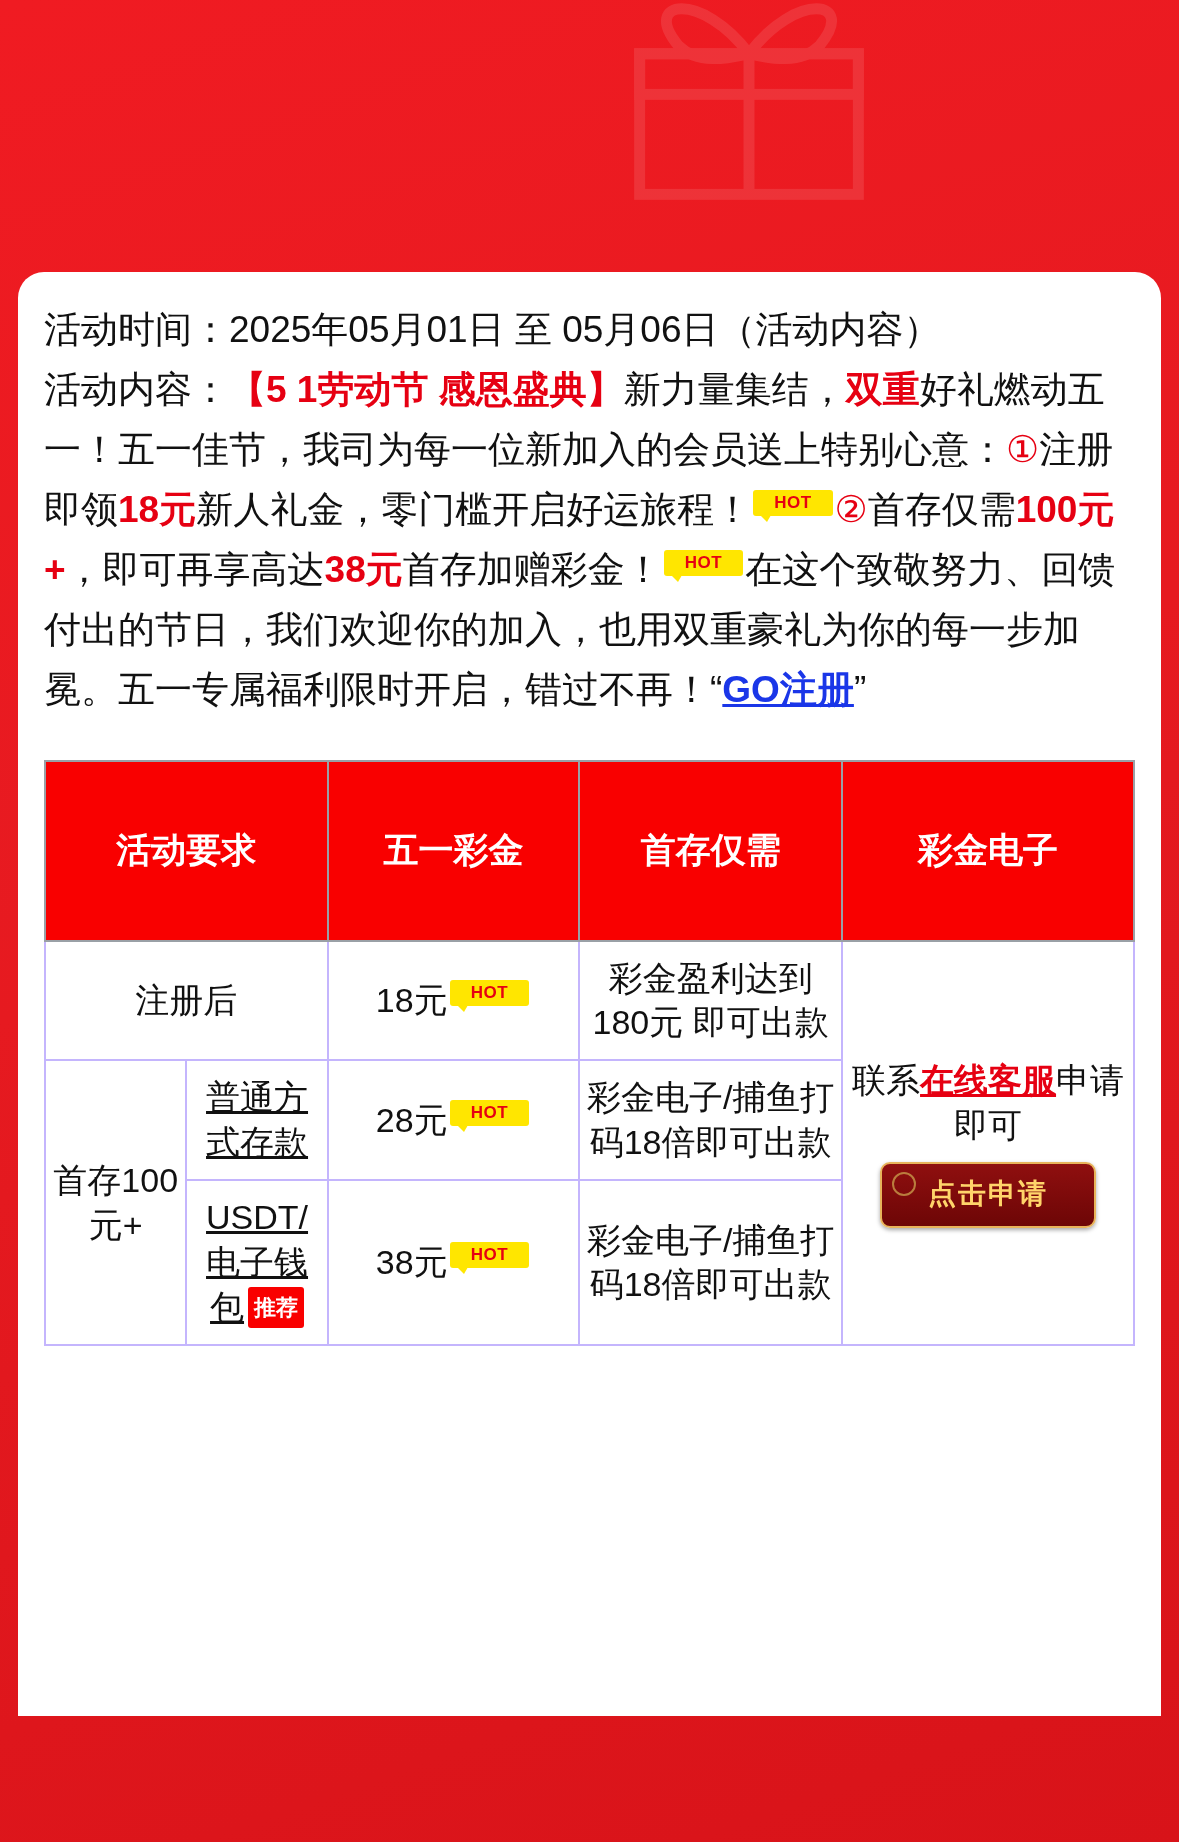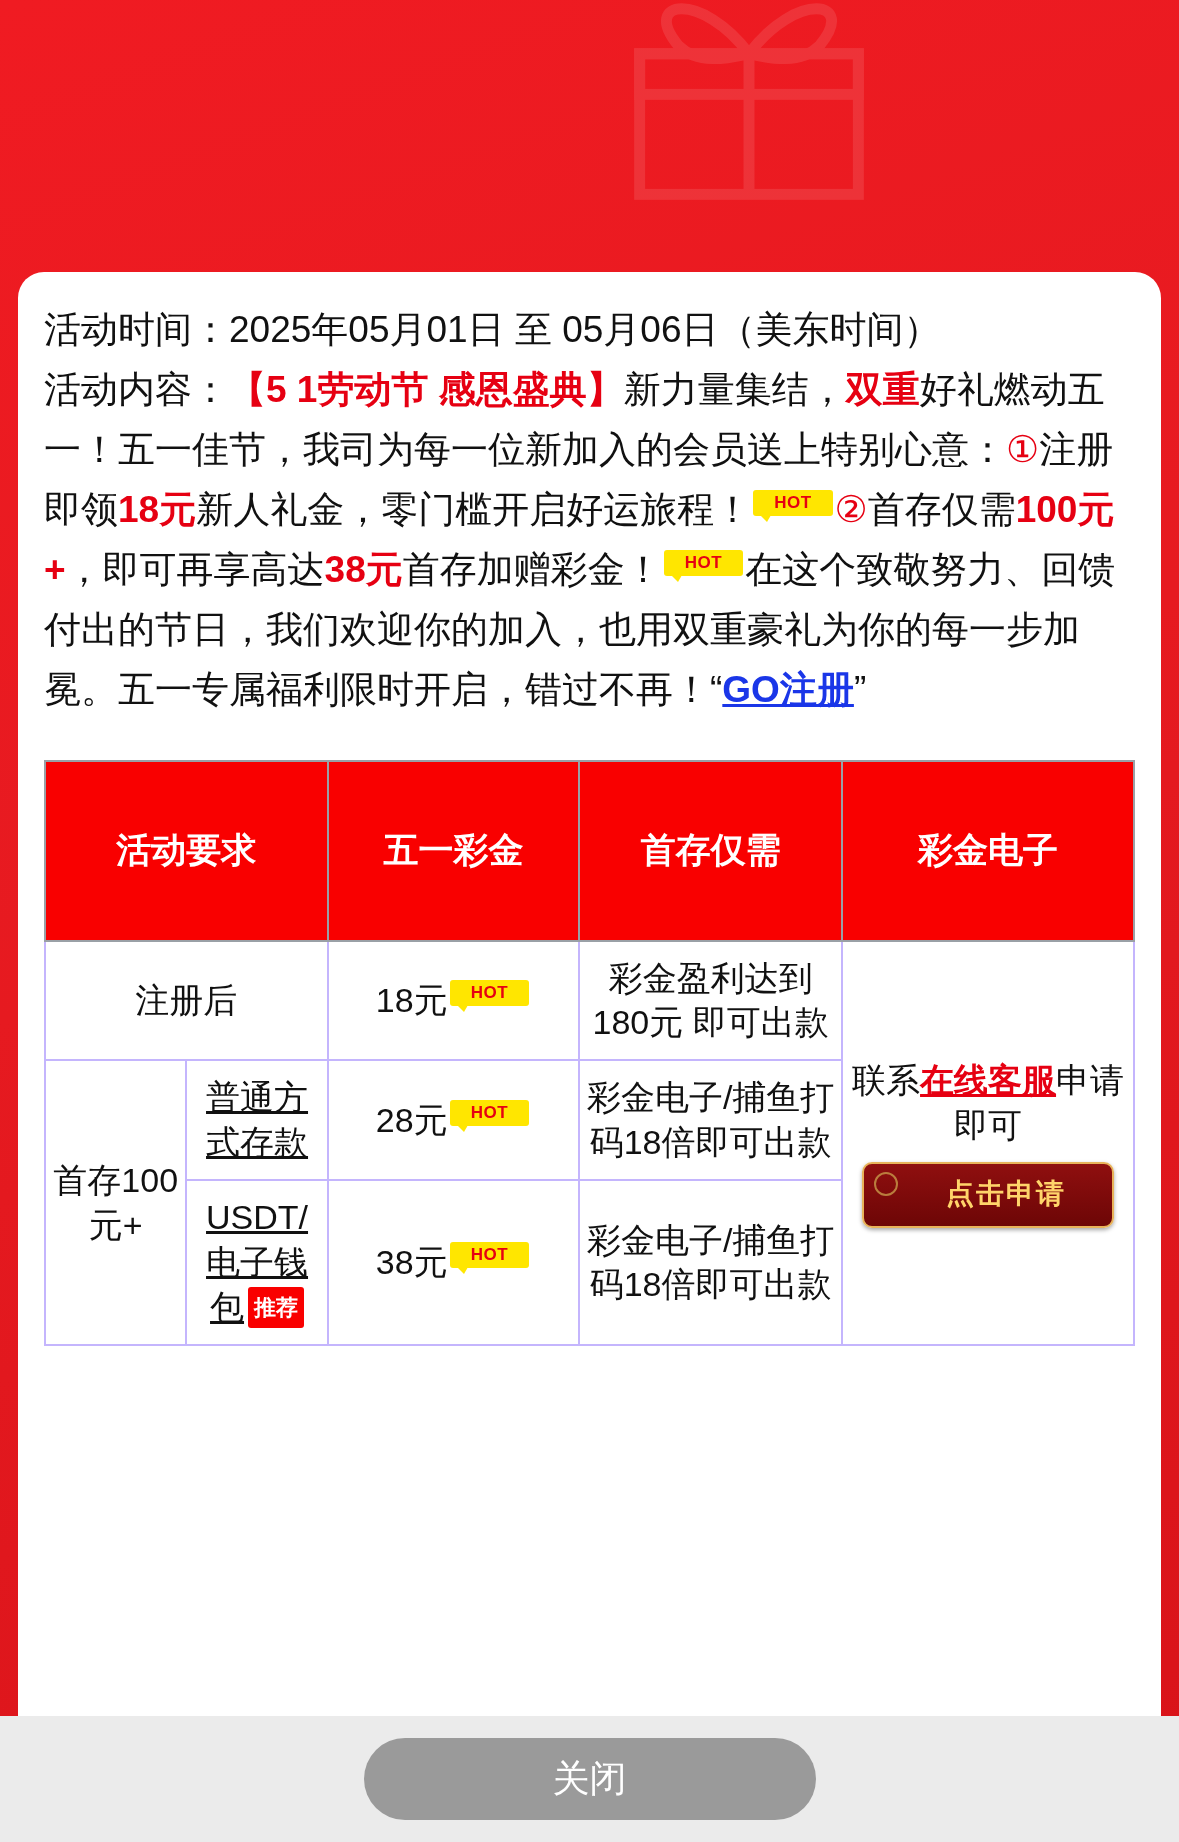--- a/index.html
+++ b/index.html
@@ -183,21 +183,20 @@
     border: 2px solid #e8b35a;
     color: #ffd46a;
     font-size: 28px;
     font-weight: bold;
     letter-spacing: 2px;
     display: flex;
     align-items: center;
     justify-content: center;
     box-shadow: 0 2px 4px rgba(0,0,0,0.35);
     position: relative;
-    padding-left: 36px;
   }
   .apply-btn .seal {
     position: absolute;
     left: 10px;
     top: 8px;
     width: 20px; height: 20px;
     border-radius: 50%;
     border: 2px solid #c89a4a;
     opacity: 0.8;
   }
@@ -240,21 +239,21 @@
       <path d="M100 60 C 130 20, 170 25, 145 55 C 132 68, 110 62, 100 60 Z" fill="none" stroke="#ffffff" stroke-width="7"></path>
     </svg>
   </div>
 
 
 
   <div class="sheet">
     <div class="content">
 
       <p class="para">
-        <span>活动时间：</span><span>2025年05月01日 至 05月06日（美东时间）</span><br>
+        <span>活动时间：</span><span>2025年05月01日 至 05月06日（活动内容）</span><br>
         <span>活动内容：</span><span class="red">【5 1劳动节 感恩盛典】</span><span>新力量集结，</span><span class="red">双重</span><span>好礼燃动五一！五一佳节，我司为每一位新加入的会员送上特别心意：</span><span class="circ">①</span><span>注册即领</span><span class="red">18元</span><span>新人礼金，零门槛开启好运旅程！</span><span class="hot">HOT</span><span class="circ">②</span><span>首存仅需</span><span class="red">100元+</span><span>，即可再享高达</span><span class="red">38元</span><span>首存加赠彩金！</span><span class="hot">HOT</span><span>在这个致敬努力、回馈付出的节日，我们欢迎你的加入，也用双重豪礼为你的每一步加冕。五一专属福利限时开启，错过不再！</span><span>“</span><span class="go-link">GO注册</span><span>”</span>
       </p>
 
       <table class="promo">
         <thead>
           <tr>
             <th class="col1" colspan="2">活动要求</th>
             <th class="col2">五一彩金</th>
             <th class="col3">首存仅需</th>
             <th class="col4">彩金电子</th>
@@ -283,17 +282,14 @@
             <td><span class="ulink">USDT/电子钱包</span><span class="tuijian">推荐</span></td>
             <td><span>38元</span><span class="hot">HOT</span></td>
             <td>彩金电子/捕鱼打码18倍即可出款</td>
           </tr>
         </tbody>
       </table>
 
     </div>
   </div>
 
-  <div class="footer-bar">
-    <button class="close-button">关闭</button>
-  </div>
 
 </div>
 
 </body></html>

